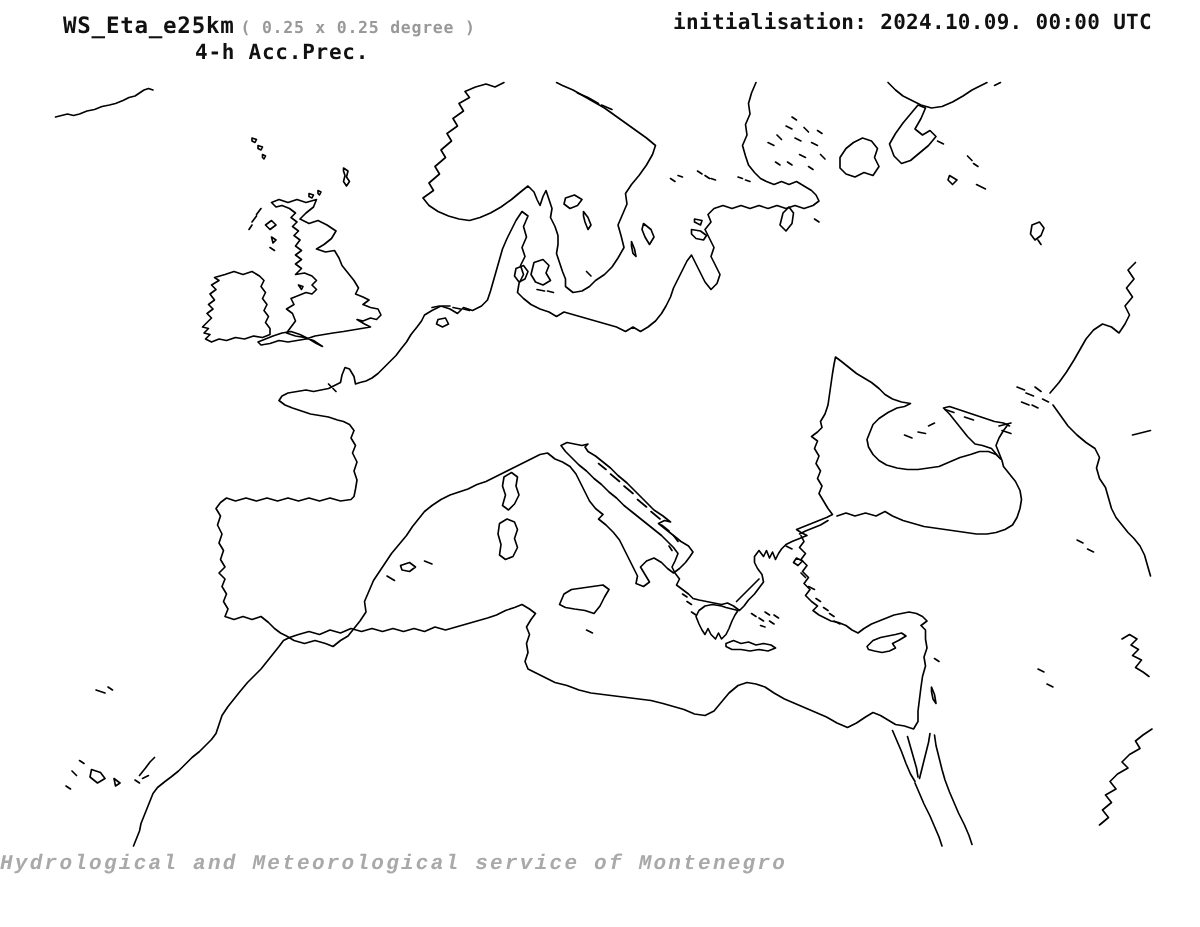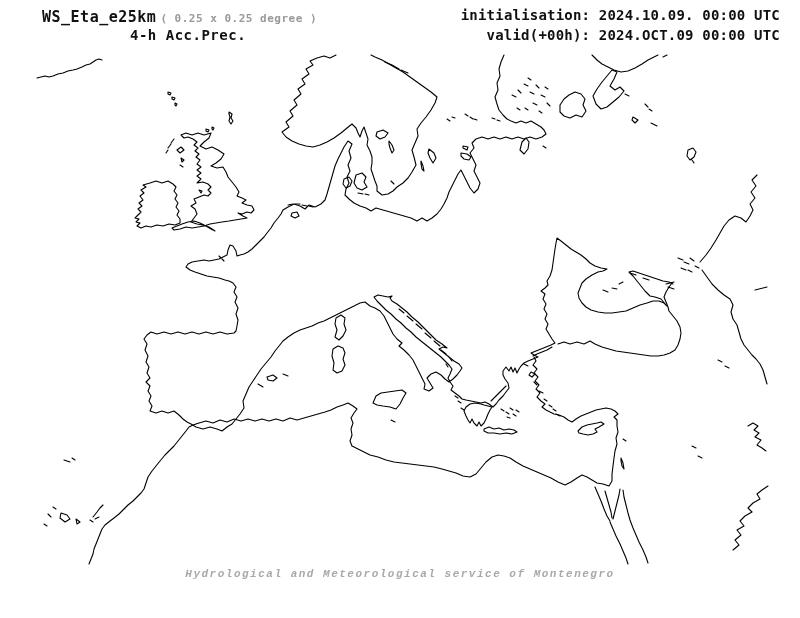--- a/index.html
+++ b/index.html
@@ -3,27 +3,27 @@
 <meta charset="utf-8">
 <style>
   html,body{margin:0;padding:0;background:#fff;}
   #stage{position:relative;width:800px;height:618px;background:#ffffff;overflow:hidden;
          font-family:"DejaVu Sans Mono", monospace;}
   .hdr-left{position:absolute;left:42px;top:7px;white-space:nowrap;}
   .model-name{font-weight:bold;font-size:15px;color:#111;letter-spacing:0.5px;}
   .res-note{font-size:11px;color:#999;font-weight:bold;letter-spacing:0.5px;margin-left:4px;}
   .product-name{position:absolute;left:130px;top:27px;font-weight:bold;font-size:14px;color:#111;
                 letter-spacing:0.5px;white-space:nowrap;}
-  .hdr-right{position:absolute;right:20px;top:7px;text-align:right;white-space:nowrap;}
+  .hdr-right{position:absolute;right:32px;top:7px;text-align:right;white-space:nowrap;}
   .init-line,.valid-line{font-weight:bold;font-size:14px;color:#111;letter-spacing:0.2px;}
   .valid-line{margin-top:4px;}
   .map-wrap{position:absolute;left:0;top:0;width:800px;height:618px;}
-  .footer-attrib{position:absolute;left:0;top:568px;width:100%;text-align:center;
+  .footer-attrib{position:absolute;left:0;top:568px;width:100%;text-align:left;
                  font-family:"Liberation Mono", monospace;font-style:italic;font-weight:bold;
-                 font-size:11px;color:#a9a9a9;letter-spacing:1.5px;white-space:nowrap;}
+                 font-size:14px;color:#a9a9a9;letter-spacing:1.5px;white-space:nowrap;}
 </style>
 </head>
 <body>
 
 <div id="stage">
 
   <div class="map-wrap">
     <svg id="map-svg" width="800" height="618" viewBox="0 0 800 618" xmlns="http://www.w3.org/2000/svg">
         <path d="M37,78 L45,76 49,77 53,76 58,74 63,73 68,71 73,70 77,69 82,67 86,65 90,64 93,62 96,60 99,59 102,60" fill="none" stroke="#000000" stroke-width="1.1" stroke-linejoin="round" stroke-linecap="round"></path>
         <path d="M168,92 l3,1 -1,2 -2,-1 z M172,97 l3,1 -1,2 -2,-1 z M175,103 l2,1 -1,2 -1,-1 z" fill="none" stroke="#000000" stroke-width="1.1" stroke-linejoin="round" stroke-linecap="round"></path>
@@ -76,18 +76,17 @@
   </div>
 
   <div class="hdr-left">
     <span class="model-name">WS_Eta_e25km</span><span class="res-note">( 0.25 x 0.25 degree )</span>
   </div>
 
   <div class="product-name">4-h Acc.Prec.</div>
 
   <div class="hdr-right">
     <div class="init-line">initialisation: 2024.10.09.  00:00 UTC</div>
-    <div class="valid-line">valid(+00h): 2024.OCT.09 00:00 UTC</div>
   </div>
 
   <div class="footer-attrib">Hydrological and Meteorological service of Montenegro</div>
 
 </div>
 
 </body></html>

